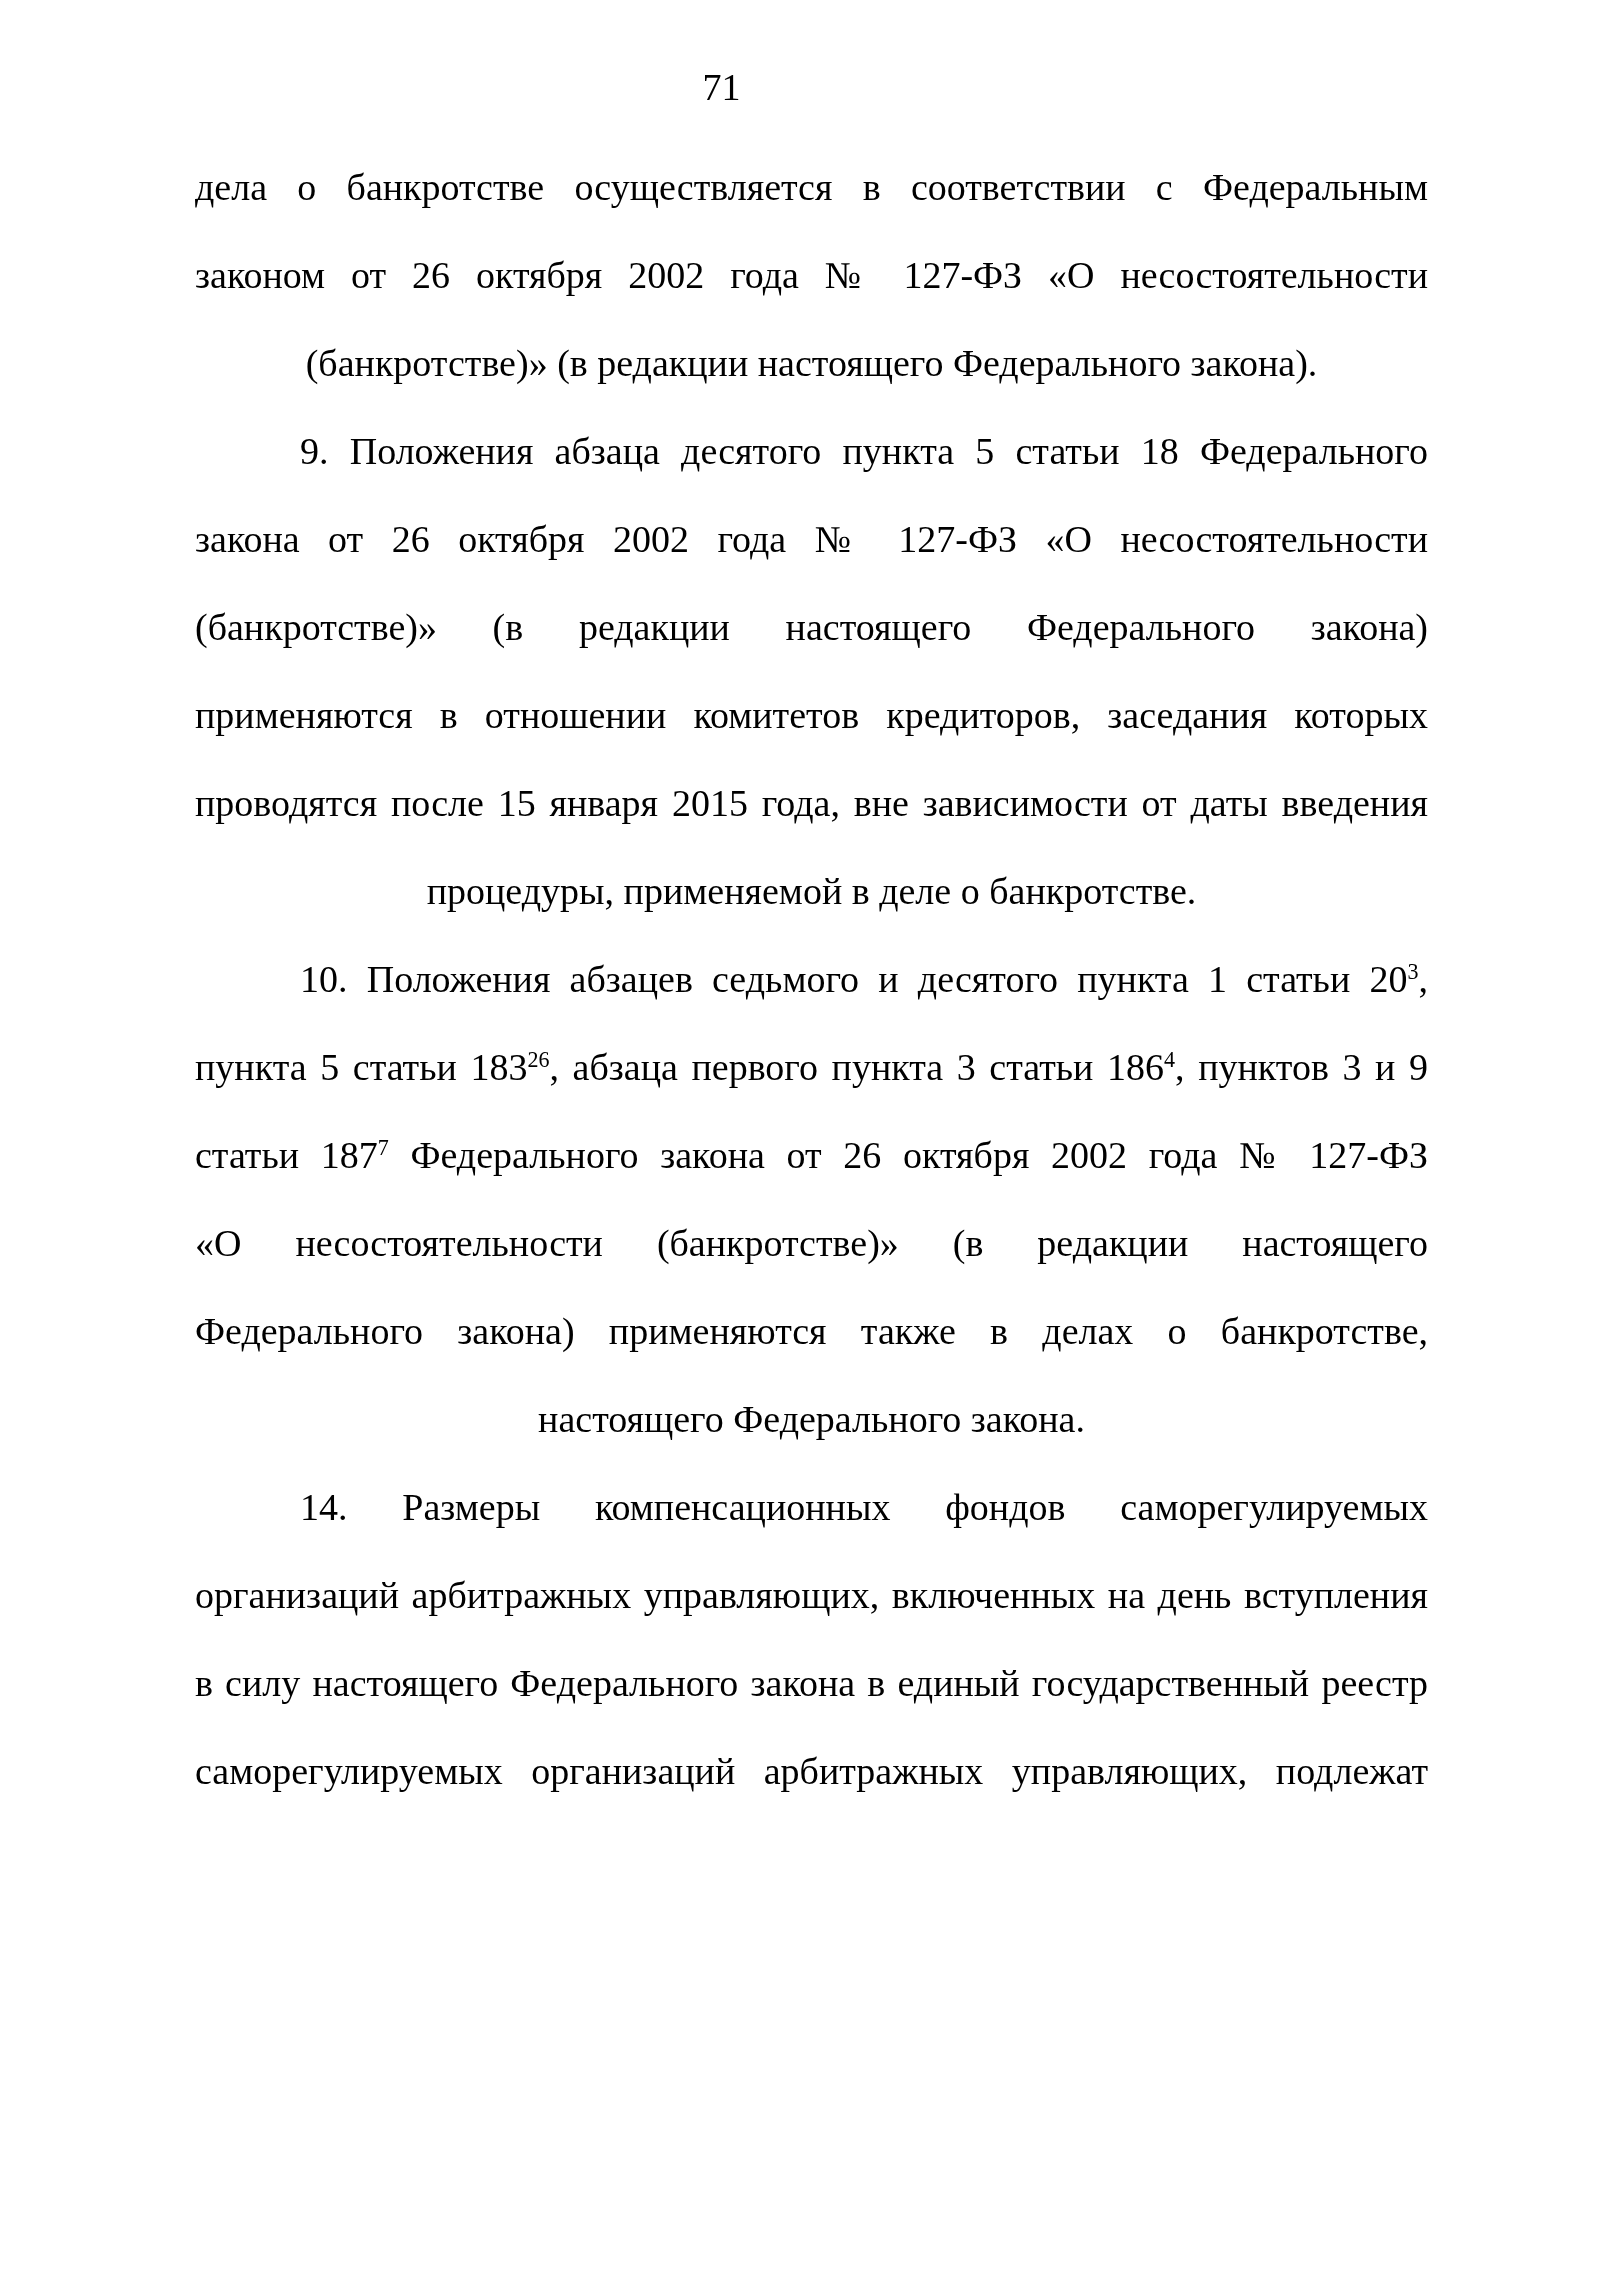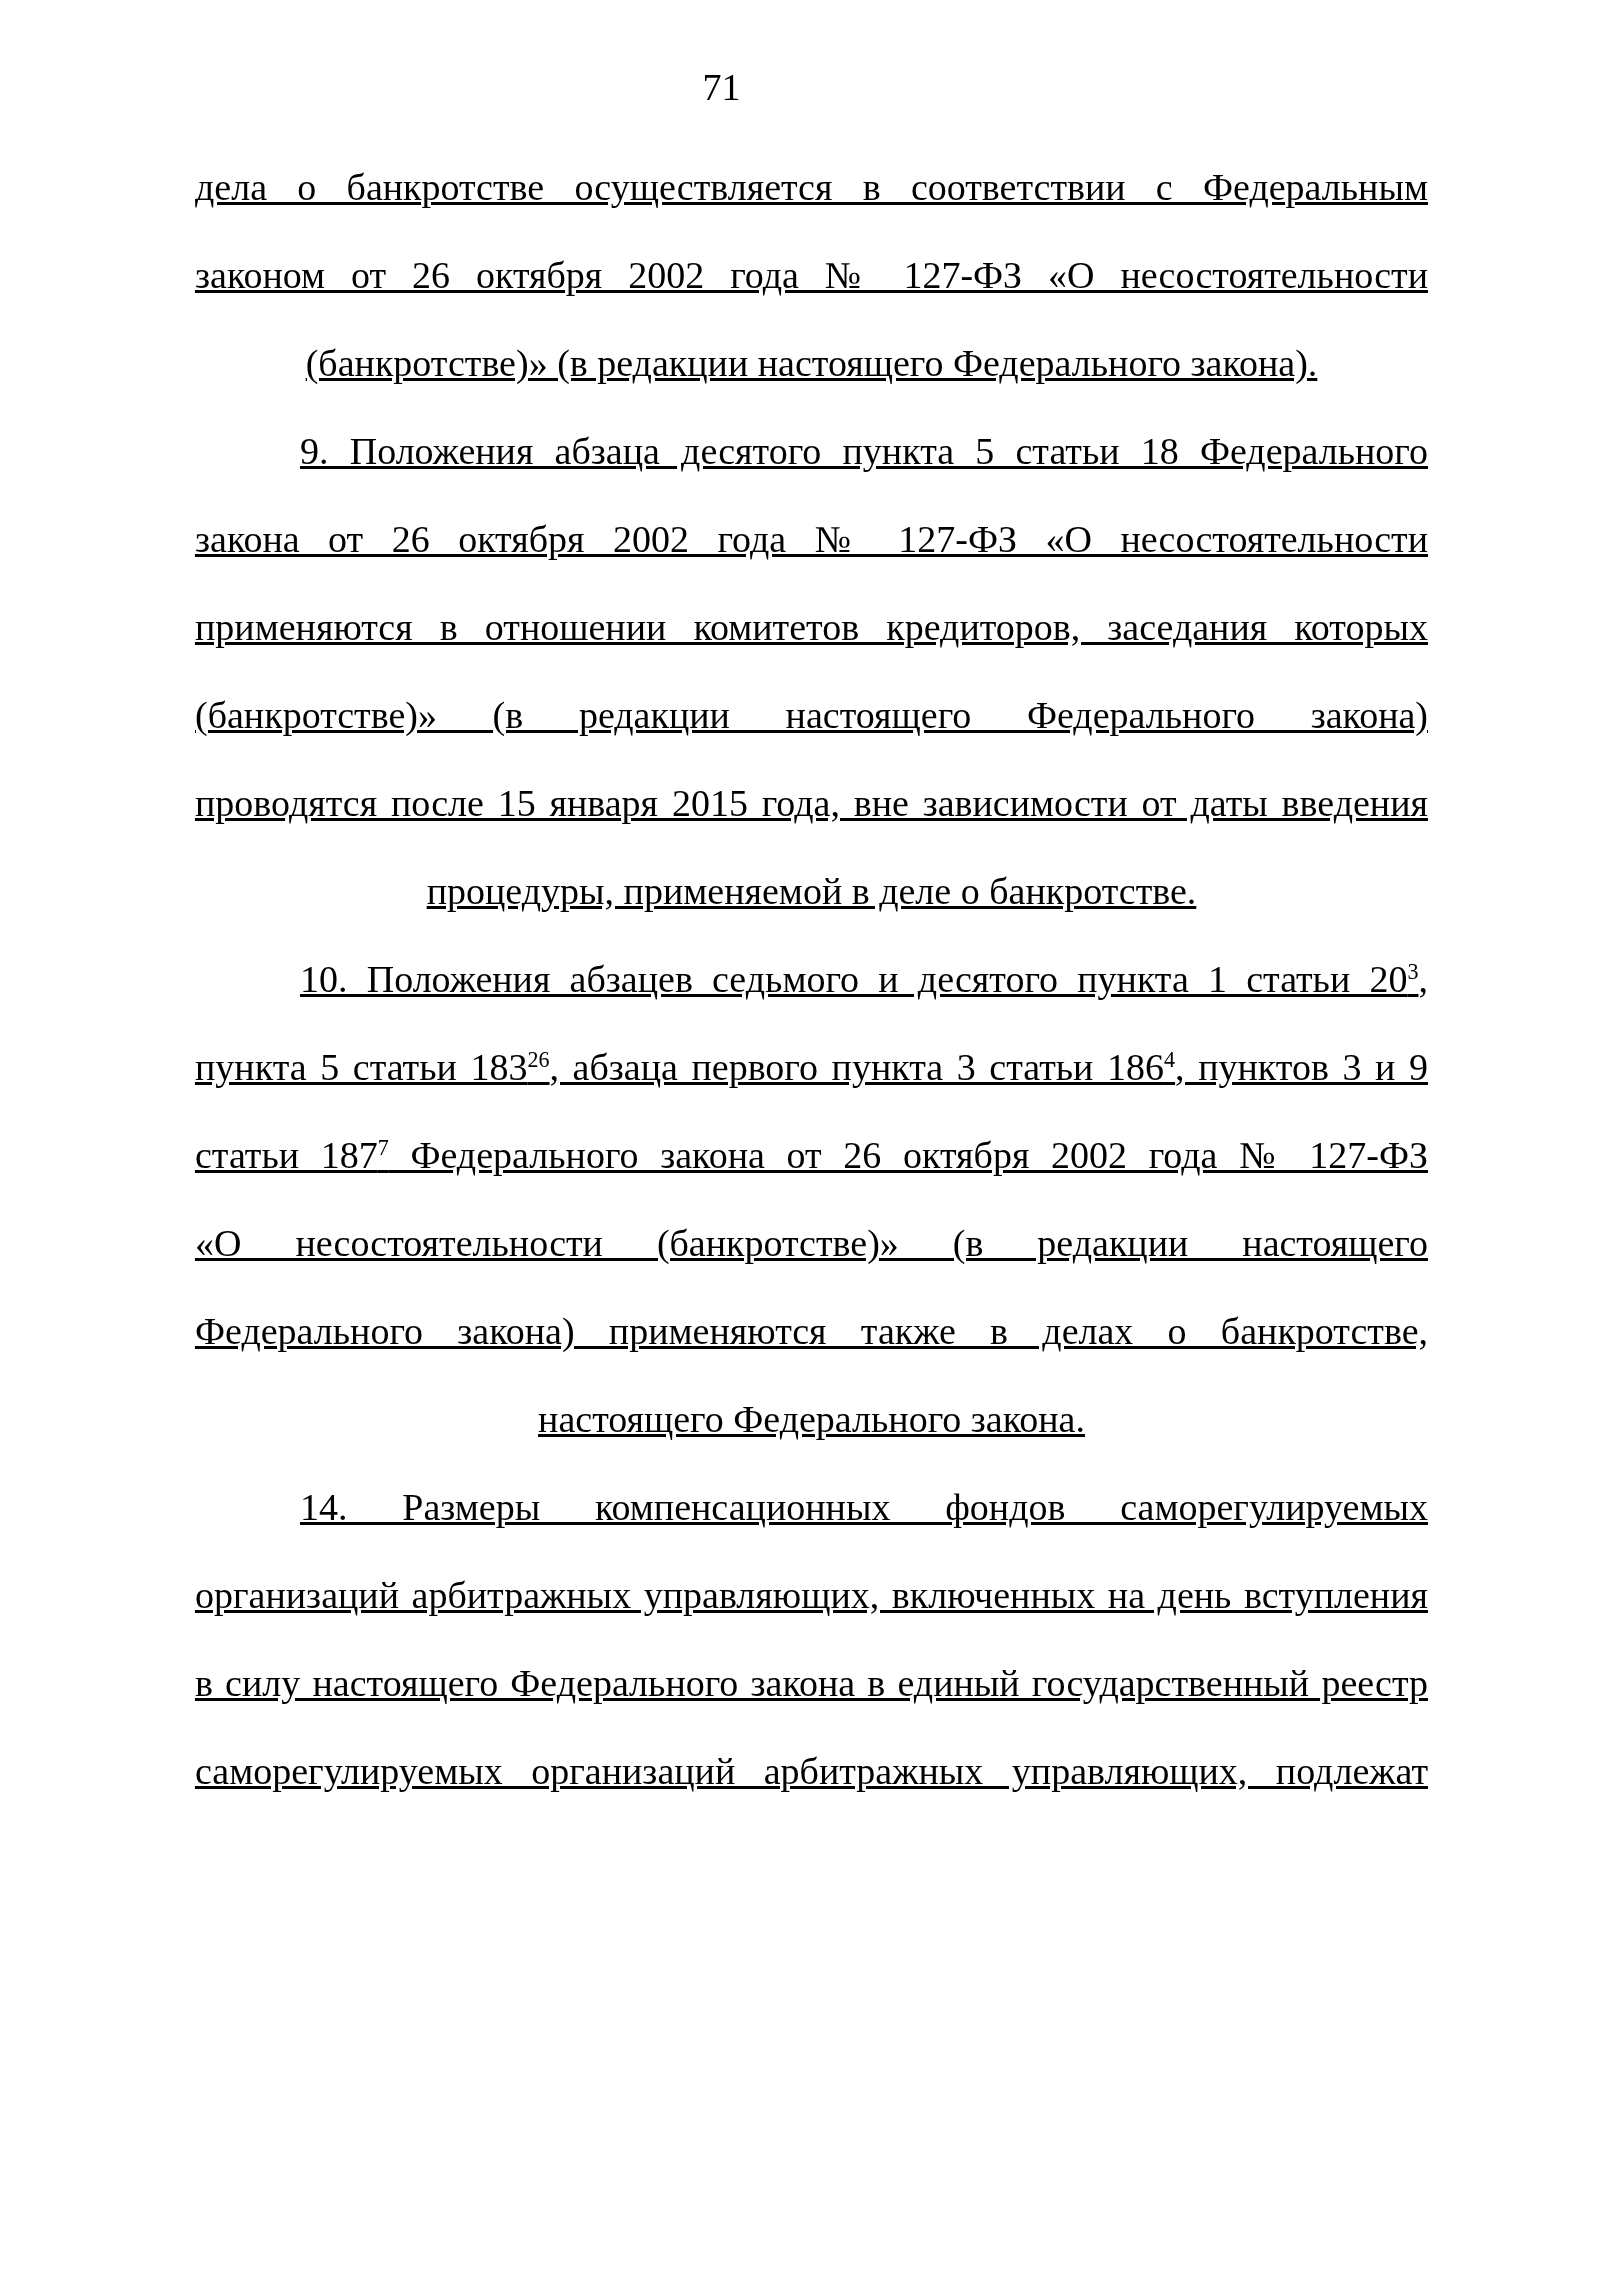--- a/index.html
+++ b/index.html
@@ -21,21 +21,21 @@
     line-height: 39px;
   }
   .document-body {
     position: absolute;
     left: 195px;
     top: 143px;
     width: 1233px;
     font-size: 38px;
     line-height: 88px;
   }
-  .paragraph { margin: 0; padding: 0; text-decoration: underline; }
+  .paragraph { margin: 0; padding: 0; }
   .line {
     height: 88px;
     overflow: hidden;
     text-align: center;
   }
   .line.j {
     text-align: justify;
     text-align-last: justify;
   }
   .line.indent { text-indent: 105px; }
@@ -54,22 +54,22 @@
 
 <div class="document-body">
     <div class="paragraph">
       <div class="line j"><span>дела о банкротстве осуществляется в соответствии с Федеральным</span></div>
       <div class="line j"><span>законом от 26 октября 2002 года № 127-ФЗ «О несостоятельности</span></div>
       <div class="line"><span>(банкротстве)» (в редакции настоящего Федерального закона).</span></div>
     </div>
     <div class="paragraph">
       <div class="line j indent"><span>9. Положения абзаца десятого пункта 5 статьи 18 Федерального</span></div>
       <div class="line j"><span>закона от 26 октября 2002 года № 127-ФЗ «О несостоятельности</span></div>
+      <div class="line j"><span>(банкротстве)» (в редакции настоящего Федерального закона)</span></div>
       <div class="line j"><span>применяются в отношении комитетов кредиторов, заседания которых</span></div>
-      <div class="line j"><span>(банкротстве)» (в редакции настоящего Федерального закона)</span></div>
       <div class="line j"><span>проводятся после 15 января 2015 года, вне зависимости от даты введения</span></div>
       <div class="line"><span>процедуры, применяемой в деле о банкротстве.</span></div>
     </div>
     <div class="paragraph">
       <div class="line j indent"><span>10. Положения абзацев седьмого и десятого пункта 1 статьи 20</span><sup>3</sup><span>,</span></div>
       <div class="line j"><span>пункта 5 статьи 183</span><sup>26</sup><span>, абзаца первого пункта 3 статьи 186</span><sup>4</sup><span>, пунктов 3 и 9</span></div>
       <div class="line j"><span>статьи 187</span><sup>7</sup><span> Федерального закона от 26 октября 2002 года № 127-ФЗ</span></div>
       <div class="line j"><span>«О несостоятельности (банкротстве)» (в редакции настоящего</span></div>
       <div class="line j"><span>Федерального закона) применяются также в делах о банкротстве,</span></div>
       <div class="line"><span>настоящего Федерального закона.</span></div>

